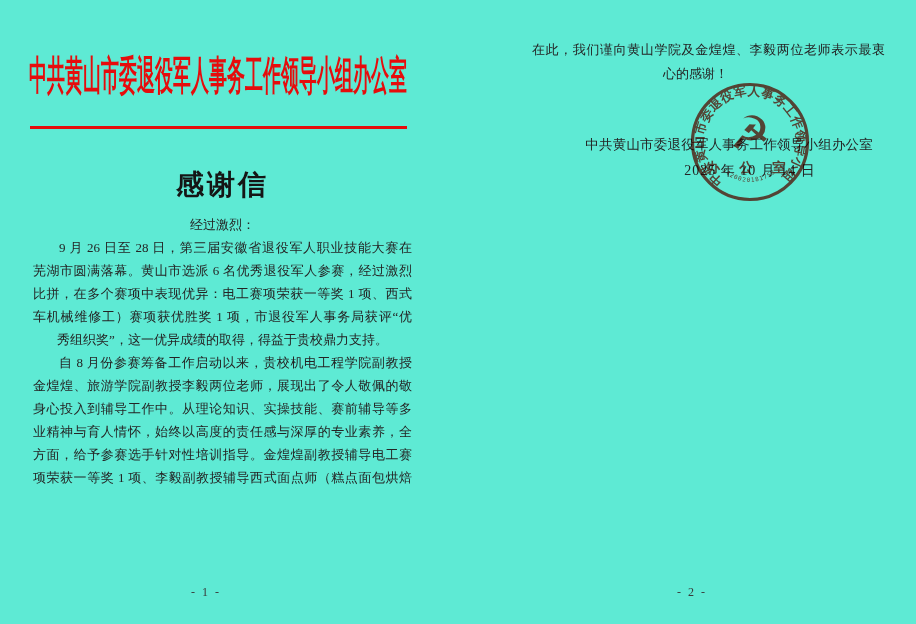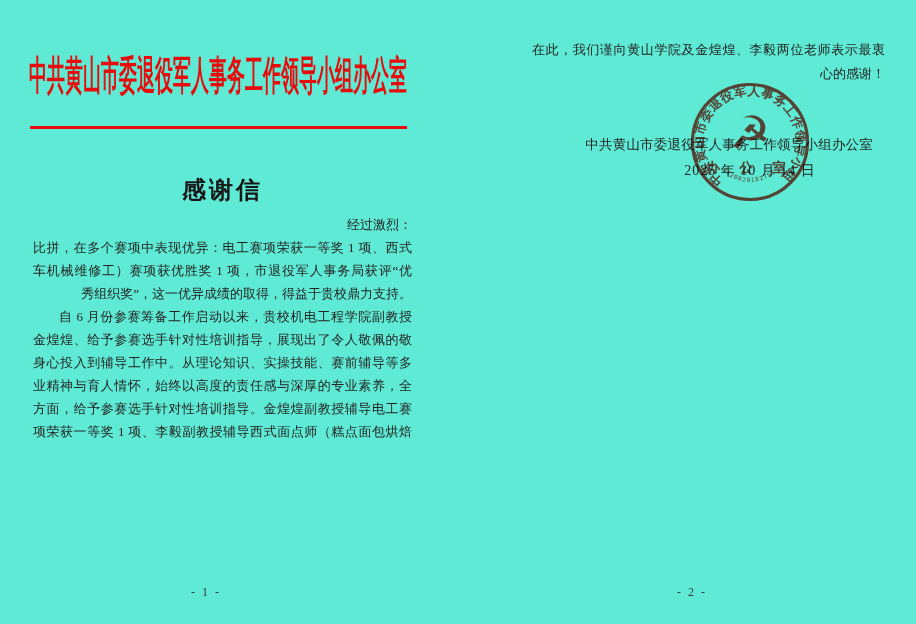--- a/index.html
+++ b/index.html
@@ -10,28 +10,28 @@
   
   .letterhead{
     position:absolute;left:29px;top:55px;width:860px;height:42px;
     font-size:40px;line-height:41px;font-weight:bold;color:#e60c0c;
     white-space:nowrap;transform:scaleX(0.45);transform-origin:0 0;
   }
   .red-rule{
     position:absolute;left:30px;top:126px;width:377px;height:3px;background:#e60c0c;
   }
   .doc-title{
-    position:absolute;left:33px;top:174px;width:379px;text-align:center;
-    font-size:24px;font-weight:bold;letter-spacing:3px;color:#151515;
+    position:absolute;left:33px;top:166px;width:379px;text-align:center;
+    font-size:28px;font-weight:bold;letter-spacing:3px;color:#151515;
   }
   .body1{position:absolute;left:33px;top:213px;width:379px;}
   .body2{position:absolute;left:506px;top:38px;width:379px;}
   .ln{
     height:23px;line-height:23px;font-size:13px;white-space:nowrap;
-    text-align:right;color:#242424;
+    text-align:center;color:#242424;
   }
   .body2 .ln{height:24px;line-height:24px;}
   .ln.j{text-align:justify;text-align-last:justify;}
   .ln.ind{text-indent:2em;}
   
   .signer{
     position:absolute;left:506px;top:136px;width:367px;text-align:right;
     font-size:13.5px;letter-spacing:0.2px;color:#242424;white-space:nowrap;
   }
   .sign-date{
@@ -62,25 +62,27 @@
 <div class="sheet">
 
   <div class="letterhead">中共黄山市委退役军人事务工作领导小组办公室</div>
 
   <div class="red-rule"></div>
 
   <div class="doc-title">感谢信</div>
 
   <div class="body1">
     <div class="ln">经过激烈：</div>
+    <div class="ln ind j">9 月 26 日至 28 日，第三届安徽省退役军人职业技能大赛在</div>
+    <div class="ln j">芜湖市圆满落幕。黄山市选派 6 名优秀退役军人参赛，经过激烈</div>
     <div class="ln j">比拼，在多个赛项中表现优异：电工赛项荣获一等奖 1 项、西式</div>
     <div class="ln j">车机械维修工）赛项获优胜奖 1 项，市退役军人事务局获评“优</div>
     <div class="ln">秀组织奖”，这一优异成绩的取得，得益于贵校鼎力支持。</div>
-    <div class="ln ind j">自 6 月份参赛筹备工作启动以来，贵校机电工程学院副教授</div>
-    <div class="ln j">金煌煌、给予参赛选手针对性培训指导，展现出了令人敬佩的敬</div>
+    <div class="ln ind j">自 8 月份参赛筹备工作启动以来，贵校机电工程学院副教授</div>
+    <div class="ln j">金煌煌、旅游学院副教授李毅两位老师，展现出了令人敬佩的敬</div>
     <div class="ln j">身心投入到辅导工作中。从理论知识、实操技能、赛前辅导等多</div>
     <div class="ln j">业精神与育人情怀，始终以高度的责任感与深厚的专业素养，全</div>
     <div class="ln j">方面，给予参赛选手针对性培训指导。金煌煌副教授辅导电工赛</div>
     <div class="ln j">项荣获一等奖 1 项、李毅副教授辅导西式面点师（糕点面包烘焙</div>
   </div>
 
   <div class="pagenum p1">- 1 -</div>
 
   <div class="body2">
     <div class="ln ind j">在此，我们谨向黄山学院及金煌煌、李毅两位老师表示最衷</div>

